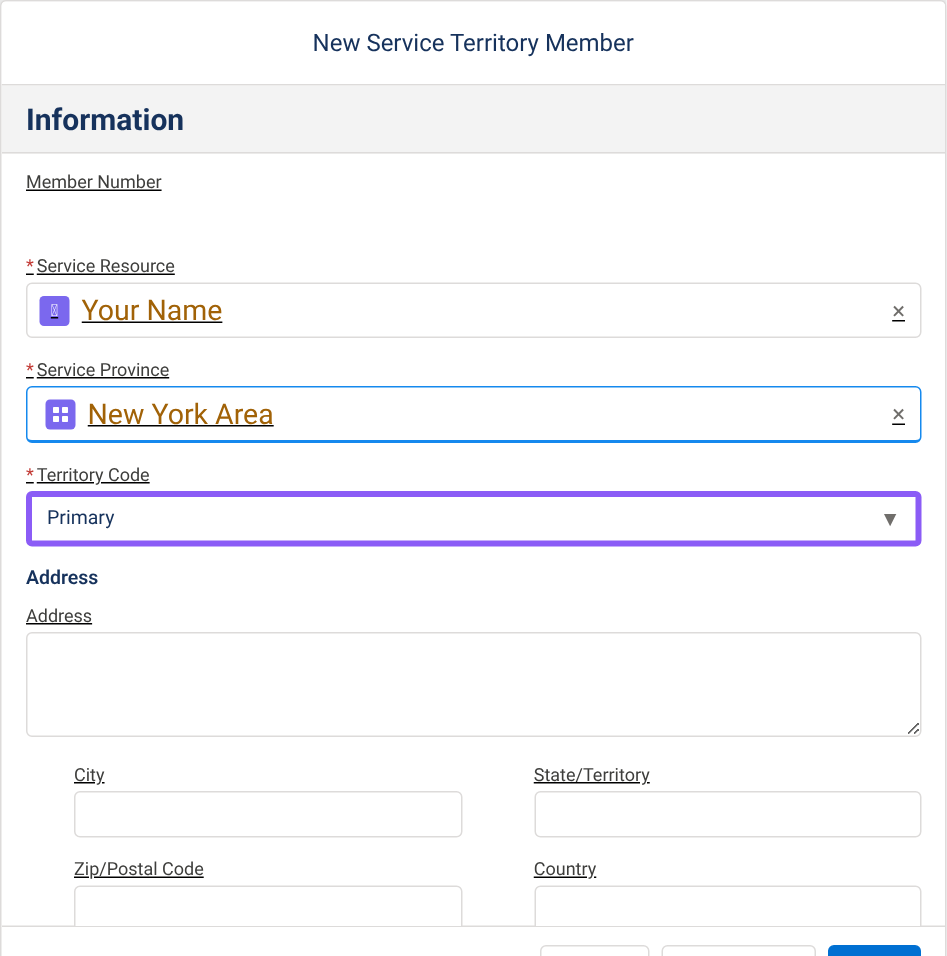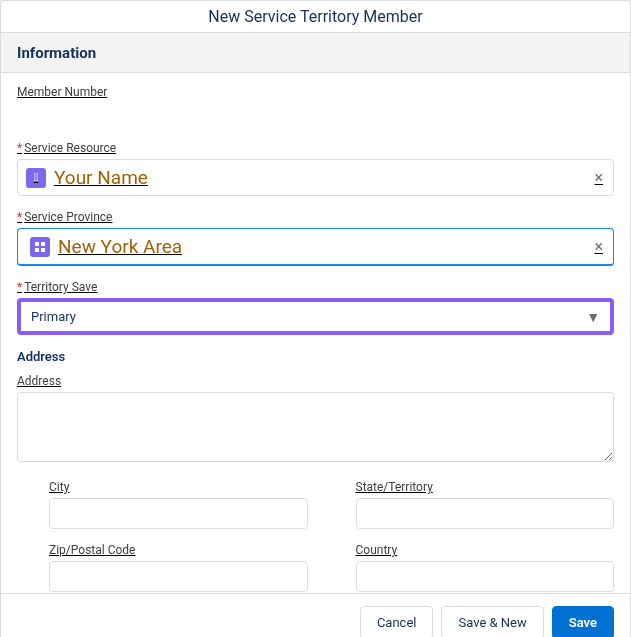--- a/index.html
+++ b/index.html
@@ -20,21 +20,21 @@
     .modal-container {
       width: 631px;
       background: #ffffff;
       border: 1px solid #dddbda;
       border-radius: 4px;
       box-shadow: 0 2px 12px rgba(0,0,0,0.2);
       overflow: hidden;
     }
 
     .modal-header {
-      padding: 6px 16px;
+      padding: 18px 16px;
       text-align: center;
       border-bottom: 1px solid #dddbda;
       background: #ffffff;
     }
 
     .modal-header-title {
       font-size: 16px;
       font-weight: 400;
       color: #16325c;
     }
@@ -45,21 +45,21 @@
       max-height: 560px;
     }
 
     .section-header {
       background: #f3f3f3;
       padding: 10px 16px;
       border-bottom: 1px solid #dddbda;
     }
 
     .section-title {
-      font-size: 15px;
+      font-size: 20px;
       font-weight: 700;
       color: #16325c;
     }
 
     .form-body {
       padding: 12px 16px 16px 16px;
     }
 
     .form-group {
       margin-bottom: 14px;
@@ -295,21 +295,21 @@
               <rect x="8" y="8" width="4" height="4" rx="0.5" fill="white"></rect>
             </svg>
           </div>
           <input type="text" class="lookup-input-text" value="New York Area" style="">
           <button class="lookup-clear-btn">×</button>
         </div>
       </div>
 
       <div class="form-group">
         <label class="form-label">
-          <span class="required-mark">*</span><span>Territory Save</span>
+          <span class="required-mark">*</span><span>Territory Code</span>
         </label>
         <div class="select-wrapper">
           <select class="form-select">
             <option value="Primary">Primary</option>
             <option value="Secondary">Secondary</option>
           </select>
           <span class="select-arrow">▼</span>
         </div>
       </div>
 

